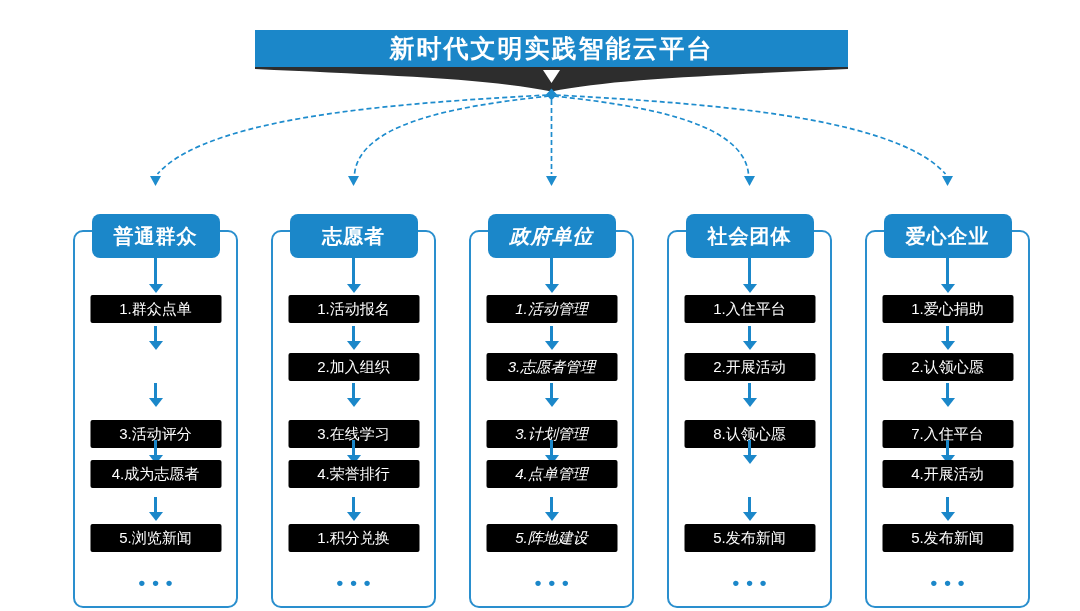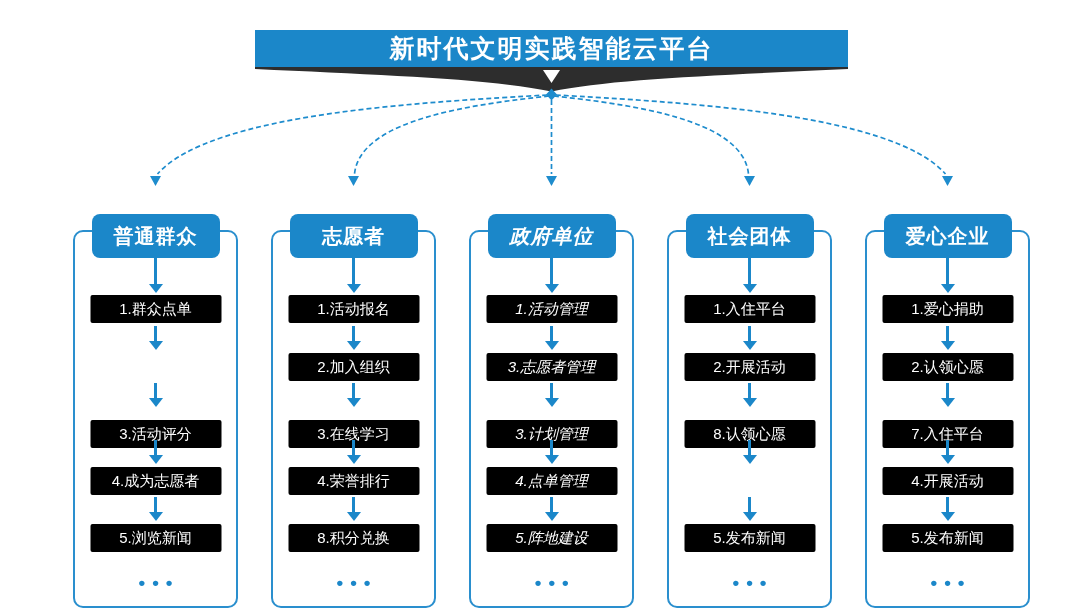--- a/index.html
+++ b/index.html
@@ -58,21 +58,21 @@
     position:absolute; left:50%;
     transform:translateX(-50%);
     width:131px; height:28px;
     background:#000000;
     border-radius:2px;
     color:#ffffff;
     font-size:15px;
     display:flex; align-items:center; justify-content:center;
     white-space:nowrap;
   }
-  .p0{top:63px} .p1{top:121px} .p2{top:188px} .p3{top:235px} .p4{top:292px}
+  .p0{top:63px} .p1{top:121px} .p2{top:188px} .p3{top:228px} .p4{top:292px}
   .v-arrow {
     position:absolute; left:50%;
     transform:translateX(-50%);
     width:16px;
     display:flex; flex-direction:column; align-items:center;
   }
   .v-arrow .shaft { width:3px; flex:1 1 auto; background:#1b87c9; }
   .v-arrow .head {
     width:0; height:0;
     border-left:7px solid transparent;
@@ -188,21 +188,21 @@
     <div class="v-arrow a3">
           <i class="shaft"></i>
           <i class="head"></i>
         </div>
     <div class="item p3">4.荣誉排行</div>
 
     <div class="v-arrow a4">
           <i class="shaft"></i>
           <i class="head"></i>
         </div>
-    <div class="item p4">8.积分兑换</div>
+    <div class="item p4">1.积分兑换</div>
 
     <div class="more-dots">•••</div>
   </div>
 
   <div class="column" style="left: 469px; font-style: italic;">
     <div class="col-header">政府单位</div>
 
     <div class="v-arrow a0">
           <i class="shaft"></i>
           <i class="head"></i>

